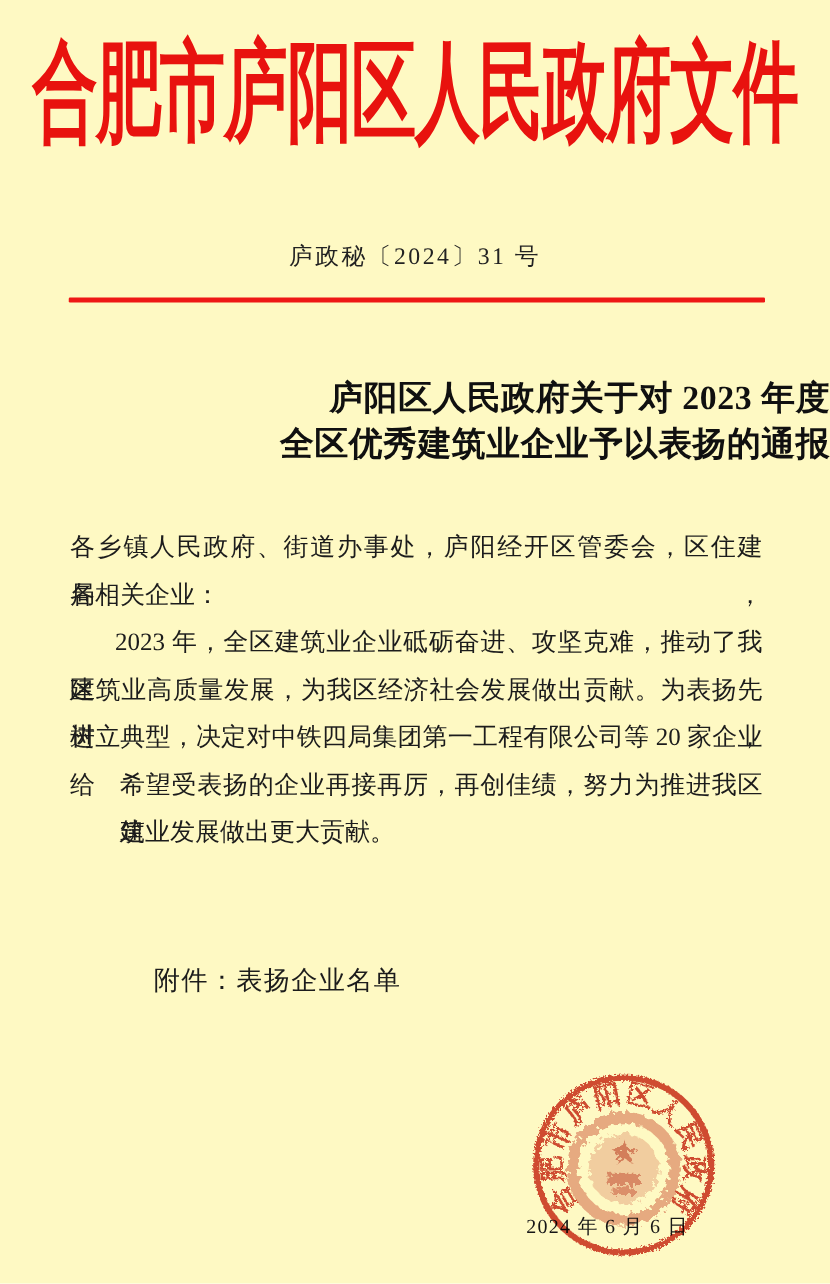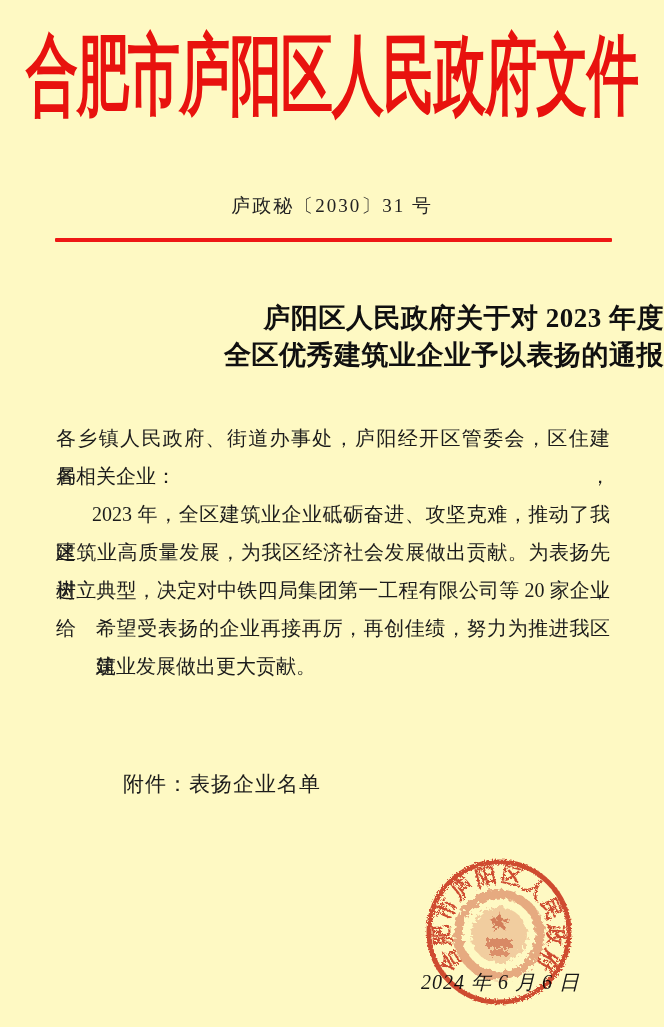--- a/index.html
+++ b/index.html
@@ -65,41 +65,40 @@
   .line.indent{text-indent:36px;}
   .line.hang{margin-left:40px;}
   .attachment{
     position:absolute;top:770px;left:123px;
     font-size:21px;line-height:28px;
     color:#1c1c1c;
     letter-spacing:1px;
   }
   .issue-date{
     position:absolute;top:968px;left:421px;
-    font-size:20px;line-height:28px;
+    font-size:16px;line-height:28px;
     color:#161616;
     letter-spacing:1px;
     white-space:nowrap;
-    font-style:italic;
   }
   .seal{
     position:absolute;left:420px;top:853px;
     width:158px;height:158px;
     mix-blend-mode:multiply;
     opacity:0.92;
   }
 </style>
 </head>
 <body>
 
 <div class="page">
 
   <div class="letterhead">合肥市庐阳区人民政府文件</div>
 
-  <div class="doc-number">庐政秘〔2030〕31 号</div>
+  <div class="doc-number">庐政秘〔2024〕31 号</div>
 
   <div class="red-divider"></div>
 
   <div class="doc-title t1">庐阳区人民政府关于对 2023 年度</div>
   <div class="doc-title t2">全区优秀建筑业企业予以表扬的通报</div>
 
   <div class="body-text">
     <div class="line fill">各乡镇人民政府、街道办事处，庐阳经开区管委会，区住建局，</div>
     <div class="line">各相关企业：</div>
     <div class="line fill indent">2023 年，全区建筑业企业砥砺奋进、攻坚克难，推动了我区</div>

